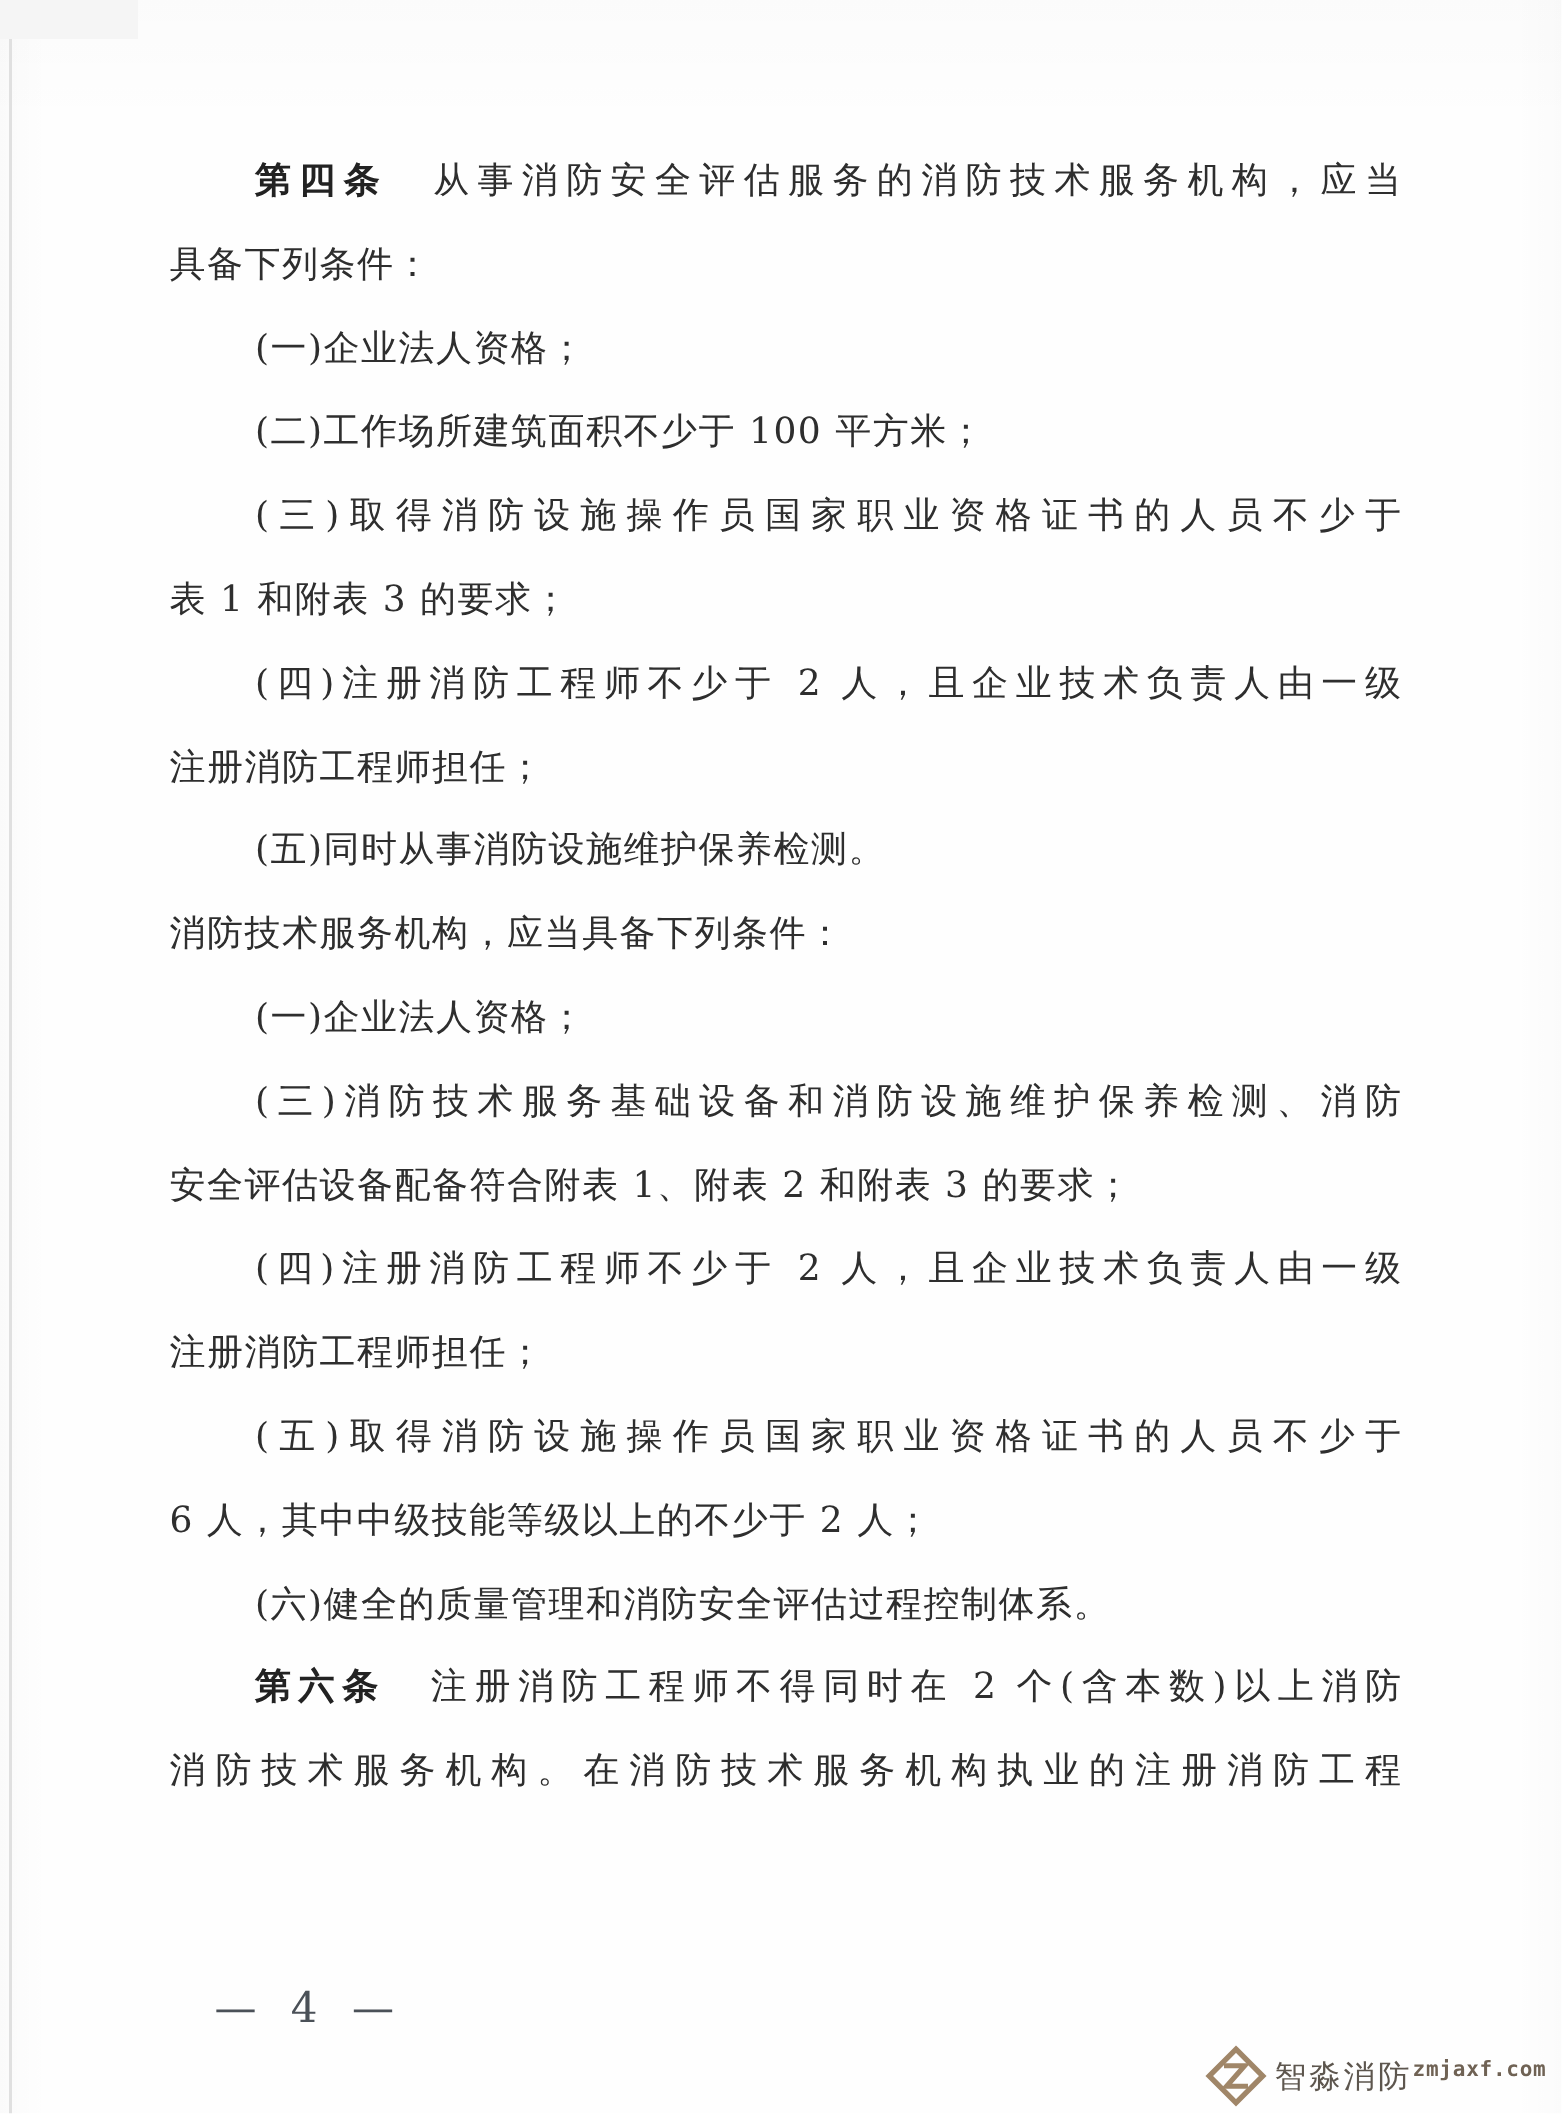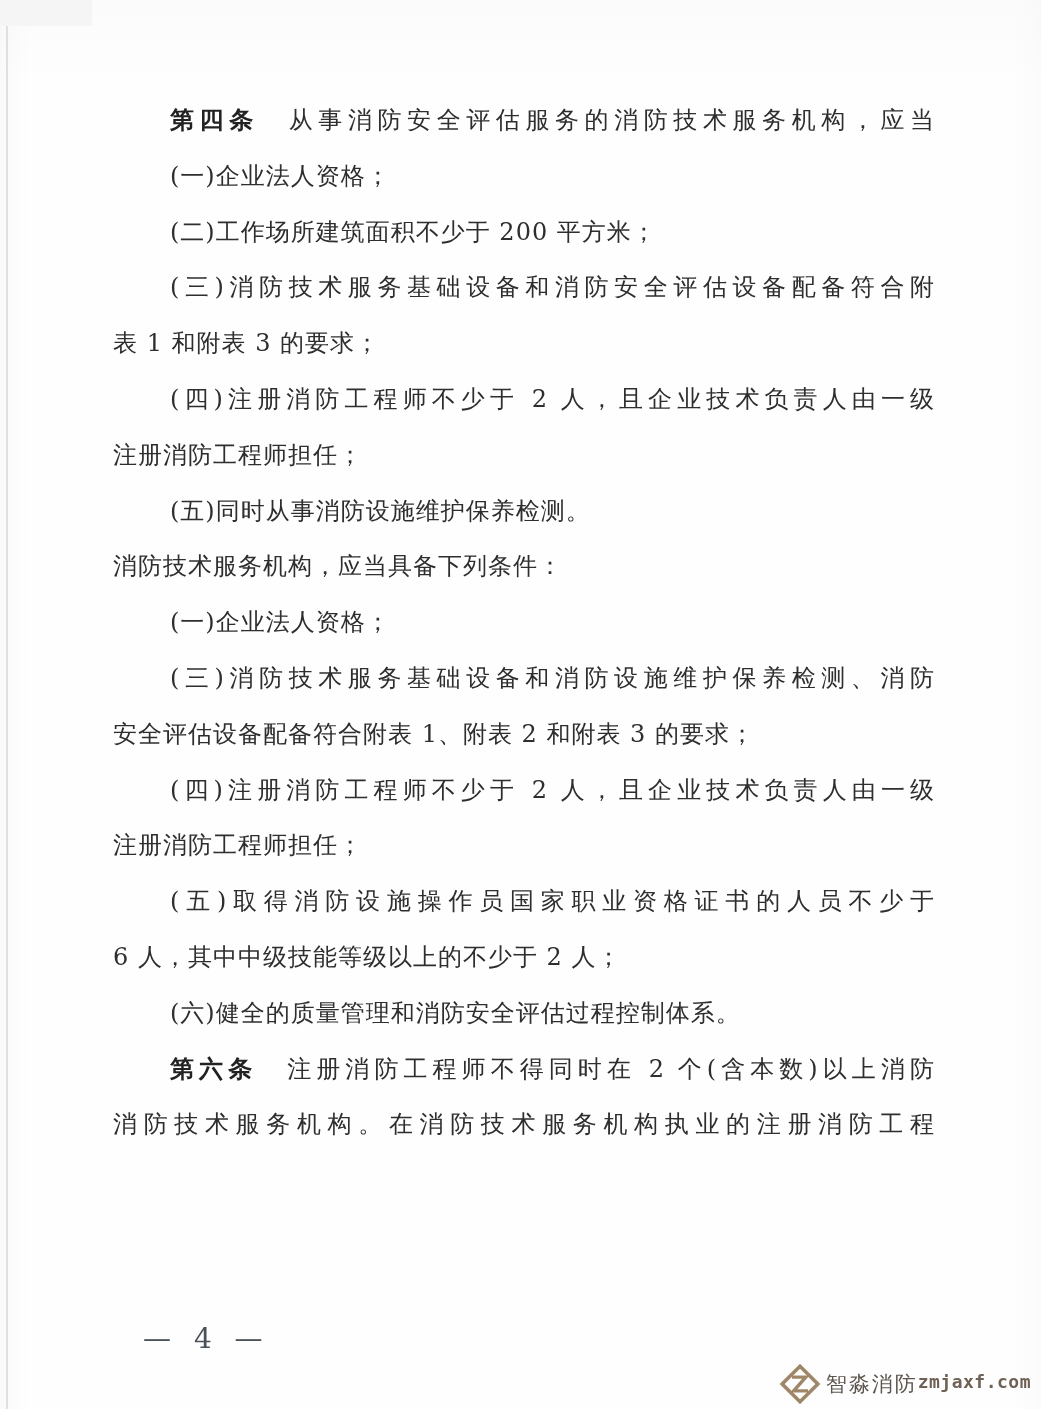--- a/index.html
+++ b/index.html
@@ -75,39 +75,40 @@
   }
   .wm-logo{ width:42px;height:42px;flex:0 0 auto; }
   .wm-texts{ display:flex;flex-direction:row;line-height:1.05; }
   .wm-brand{
     font-size:21px;
     color:var(--wm-brand);
     letter-spacing:2px;
     font-family:"DejaVu Sans","Liberation Sans",sans-serif;
   }
   .wm-domain{
-    font-size:18px;
+    font-size:14px;
     font-weight:bold;
     color:var(--wm-domain);
     letter-spacing:.5px;
     font-family:"DejaVu Sans Mono","Liberation Mono",monospace;
   }
 </style>
 </head>
 <body>
 
 <div class="page">
   <div class="corner-smudge"></div>
   <div class="scan-edge"></div>
 
   <div class="text-block">
       <div class="line indent fill"><b>第四条</b>从事消防安全评估服务的消防技术服务机构，应当</div>
+      <div class="line">具备下列条件：</div>
       <div class="line indent">(一)企业法人资格；</div>
-      <div class="line indent">(二)工作场所建筑面积不少于 200 平方米；</div>
-      <div class="line indent fill">(三)消防技术服务基础设备和消防安全评估设备配备符合附</div>
+      <div class="line indent">(二)工作场所建筑面积不少于 100 平方米；</div>
+      <div class="line indent fill">(三)取得消防设施操作员国家职业资格证书的人员不少于</div>
       <div class="line">表 1 和附表 3 的要求；</div>
       <div class="line indent fill">(四)注册消防工程师不少于 2 人，且企业技术负责人由一级</div>
       <div class="line">注册消防工程师担任；</div>
       <div class="line indent">(五)同时从事消防设施维护保养检测。</div>
       <div class="line">消防技术服务机构，应当具备下列条件：</div>
       <div class="line indent">(一)企业法人资格；</div>
       <div class="line indent fill">(三)消防技术服务基础设备和消防设施维护保养检测、消防</div>
       <div class="line">安全评估设备配备符合附表 1、附表 2 和附表 3 的要求；</div>
       <div class="line indent fill">(四)注册消防工程师不少于 2 人，且企业技术负责人由一级</div>
       <div class="line">注册消防工程师担任；</div>

